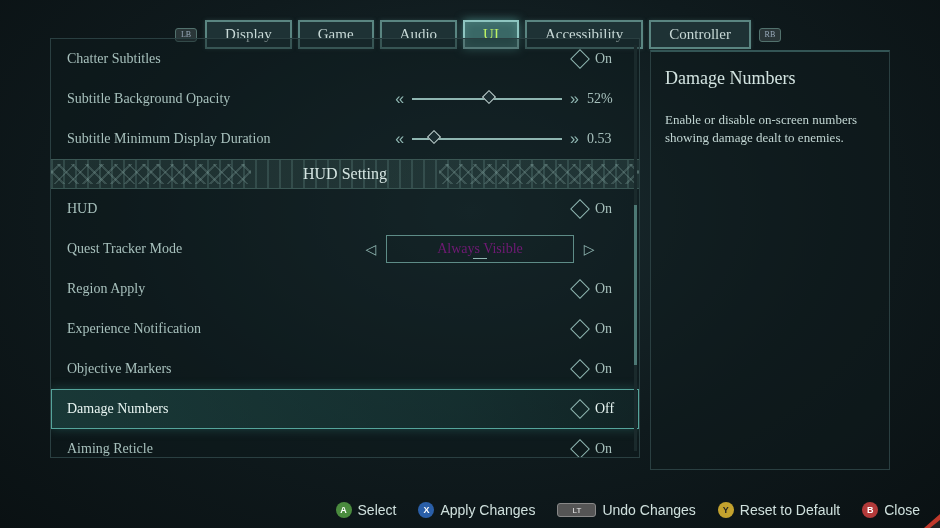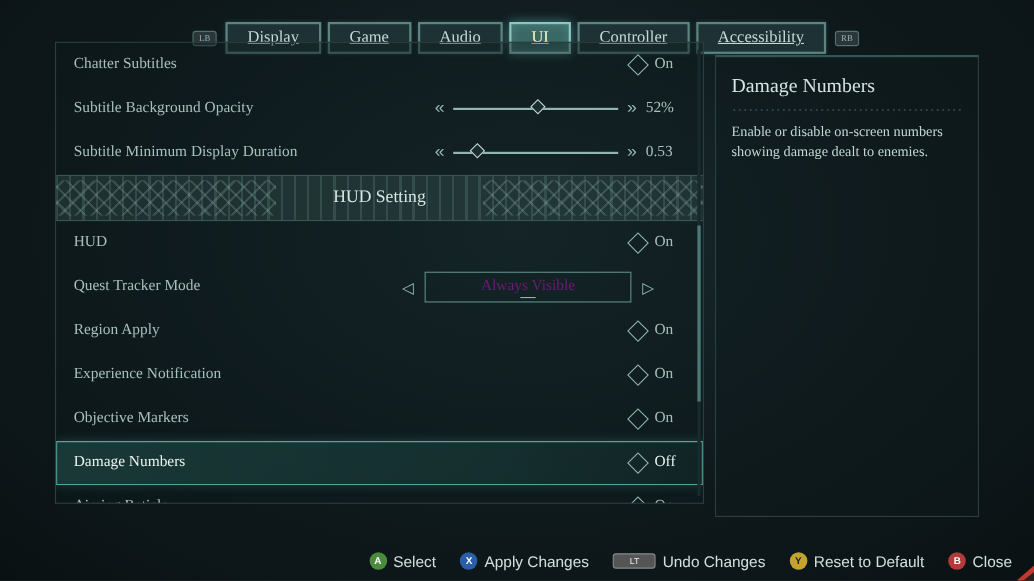--- a/index.html
+++ b/index.html
@@ -32,25 +32,24 @@
   }
   .tabset { display: flex; gap: 6px; }
   .tab {
     padding: 4px 18px;
     border: 2px solid #5a8581;
     background: #1e3235;
     color: #c7d8d6;
     font-size: 15px;
     cursor: pointer;
     box-shadow: 0 0 4px rgba(88,132,128,0.3);
-    text-decoration: underline;
   }
   .tab.active {
     background: #3a6866;
-    color: #fef9c3;
+    color: #bef264;
     box-shadow: 0 0 10px rgba(88,165,158,0.7), inset 0 0 10px rgba(150,220,210,0.2);
     border-color: #8ec5c0;
   }
 
   
   .main-panel {
     position: absolute;
     left: 50px; top: 38px;
     width: 590px; height: 420px;
     border: 1px solid #2a3f41;
@@ -159,21 +158,21 @@
     position: relative;
   }
   .sel-underline {
     position: absolute;
     bottom: 3px; left: 50%; transform: translateX(-50%);
     width: 14px; height: 1.5px; background: #8fb6b1;
   }
 
   
   .section-header {
-    height: 42px;
+    height: 30px;
     background:
       repeating-linear-gradient(90deg,
         rgba(109,150,145,0.25) 0 2px, transparent 2px 12px),
       linear-gradient(90deg, rgba(60,90,86,0.35), rgba(60,90,86,0.35));
     display: flex; align-items: center; justify-content: center;
     color: #d6e6e3;
     font-size: 16px;
     border-top: 1px solid #3a5653;
     border-bottom: 1px solid #3a5653;
     position: relative;
@@ -234,22 +233,22 @@
 </head>
 <body>
 
 <div class="tabbar">
   <div class="bumper">LB</div>
   <div class="tabset" id="tabset">
       <div class="tab">Display</div>
       <div class="tab">Game</div>
       <div class="tab">Audio</div>
       <div class="tab active">UI</div>
+      <div class="tab">Accessibility</div>
       <div class="tab">Controller</div>
-      <div class="tab">Accessibility</div>
     </div>
   <div class="bumper">RB</div>
 </div>
 
 <div class="main-panel">
   <div id="rows">
       <div class="row">
         <div class="label">Chatter Subtitles</div>
         <div class="ctrl">
           <div class="diamond"></div>

